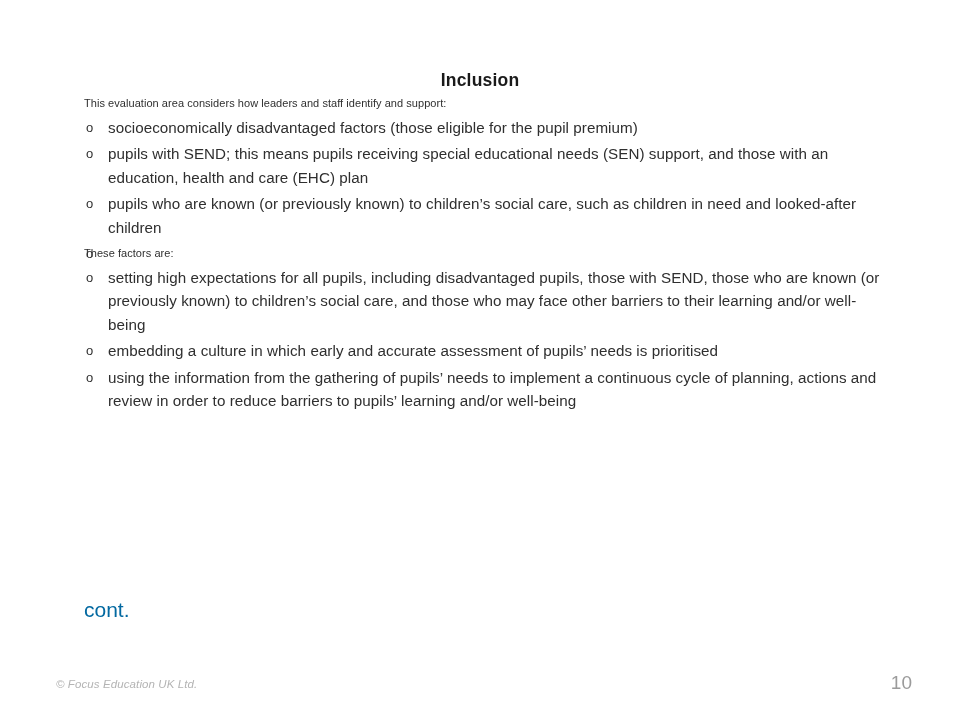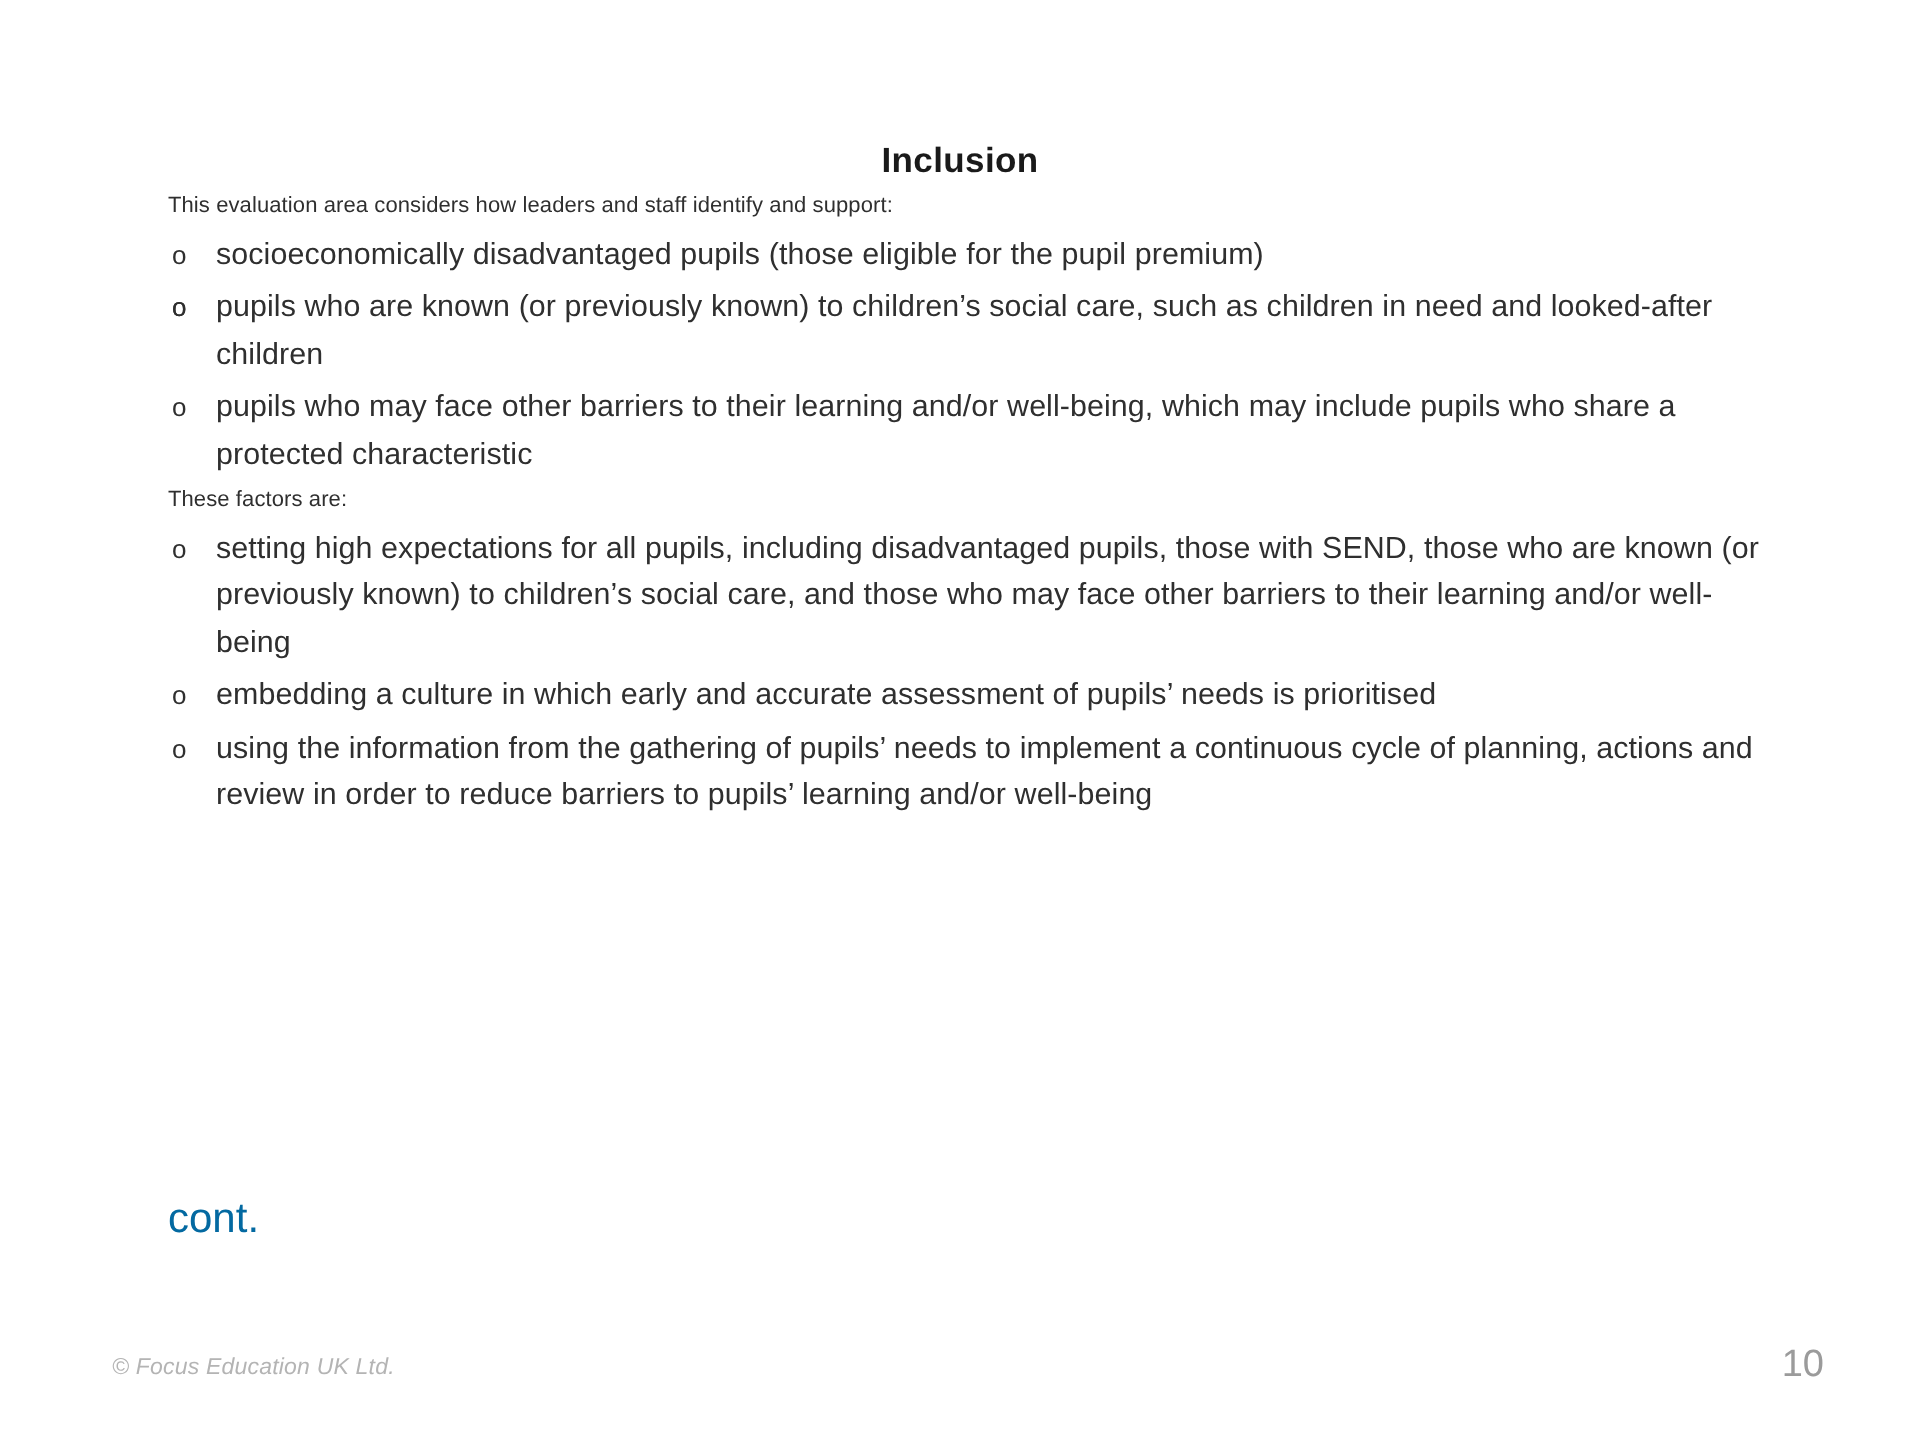--- a/index.html
+++ b/index.html
@@ -131,32 +131,32 @@
 
   <h1 class="slide-title">Inclusion</h1>
 
   <div class="body-block">
 
     <p class="para tight">This evaluation area considers how leaders and staff identify and support:</p>
 
     <ul class="bullet-list">
       <li class="bullet-item">
         <span class="bullet-marker">o</span>
-        <span>socioeconomically disadvantaged pupils (those eligible for the pupil premium)</span>
+        <span>socioeconomically disadvantaged factors (those eligible for the pupil premium)</span>
       </li>
       <li class="bullet-item">
         <span class="bullet-marker">o</span>
+        <span>pupils with SEND; this means pupils receiving special educational needs (SEN) support, and those with an education, health and care (EHC) plan</span>
       </li>
       <li class="bullet-item">
         <span class="bullet-marker">o</span>
         <span>pupils who are known (or previously known) to children’s social care, such as children in need and looked-after children</span>
       </li>
       <li class="bullet-item">
         <span class="bullet-marker">o</span>
-        <span>pupils who may face other barriers to their learning and/or well-being, which may include pupils who share a protected characteristic</span>
       </li>
     </ul>
 
 
     <p class="para tight">These factors are:</p>
 
     <ul class="bullet-list">
       <li class="bullet-item">
         <span class="bullet-marker">o</span>
         <span>setting high expectations for all pupils, including disadvantaged pupils, those with SEND, those who are known (or previously known) to children’s social care, and those who may face other barriers to their learning and/or well-being</span>

